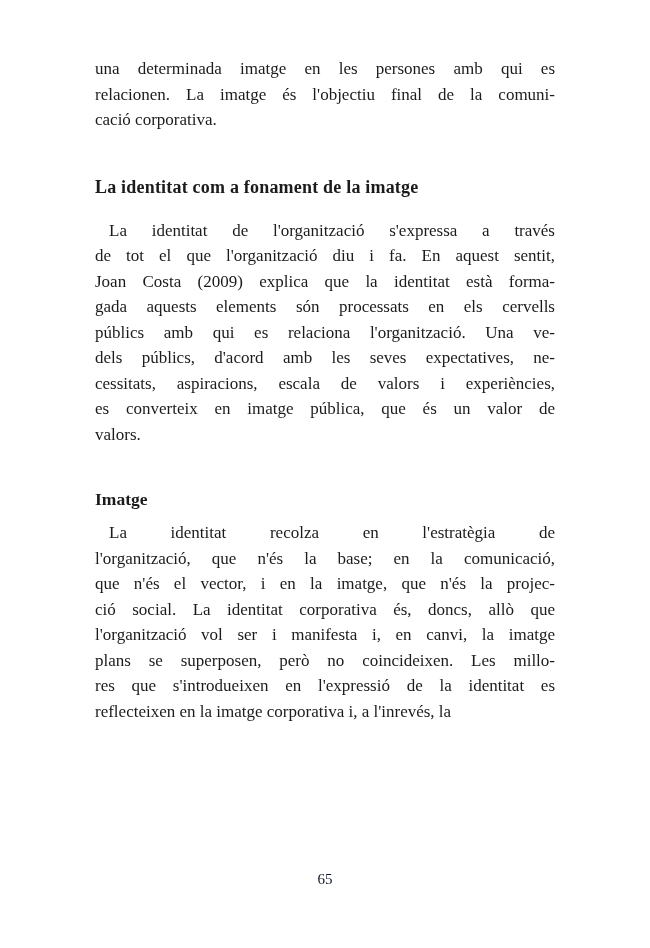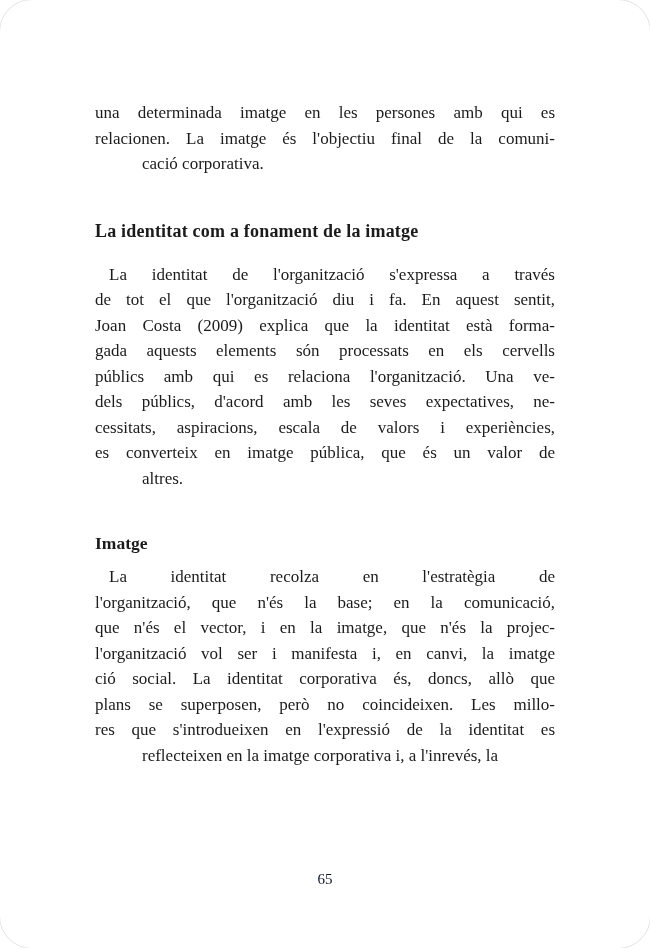--- a/index.html
+++ b/index.html
@@ -9,35 +9,33 @@
   }
   .page {
     position: relative;
     width: 650px;
     height: 948px;
     box-sizing: border-box;
     background: #ffffff;
     outline: 1px solid #e3e3e3;
     font-family: "Liberation Serif", "DejaVu Serif", serif;
     color: #1b1b1b;
-    padding: 100px 95px 0 95px;
+    padding: 56px 95px 0 95px;
     overflow: hidden;
-    border-radius: 32px;
   }
   .para { margin: 0; }
   .line {
     font-size: 17px;
     line-height: 25.5px;
     text-align: justify;
     text-align-last: justify;
     white-space: normal;
   }
   .line.last {
     text-align-last: left;
-    margin-left: 47px;
   }
   .line.indent {
     text-indent: 14px;
     font-family: Liberation Serif, serif;
   }
   .chapter-heading {
     font-size: 18px;
     font-weight: bold;
     text-align: left;
     margin: 42px 0 18px 0;
@@ -76,31 +74,31 @@
 
   <div class="para">
     <div class="line indent">La identitat de l'organització s'expressa a través</div>
     <div class="line">de tot el que l'organització diu i fa. En aquest sentit,</div>
     <div class="line">Joan Costa (2009) explica que la identitat està forma-</div>
     <div class="line">gada aquests elements són processats en els cervells</div>
     <div class="line">públics amb qui es relaciona l'organització. Una ve-</div>
     <div class="line">dels públics, d'acord amb les seves expectatives, ne-</div>
     <div class="line">cessitats, aspiracions, escala de valors i experiències,</div>
     <div class="line">es converteix en imatge pública, que és un valor de</div>
-    <div class="line last">altres.</div>
+    <div class="line last">valors.</div>
   </div>
 
   <div class="sub-heading">Imatge</div>
 
   <div class="para">
     <div class="line indent">La identitat recolza en l'estratègia de</div>
     <div class="line">l'organització, que n'és la base; en la comunicació,</div>
     <div class="line">que n'és el vector, i en la imatge, que n'és la projec-</div>
+    <div class="line">ció social. La identitat corporativa és, doncs, allò que</div>
     <div class="line">l'organització vol ser i manifesta i, en canvi, la imatge</div>
-    <div class="line">ció social. La identitat corporativa és, doncs, allò que</div>
     <div class="line">plans se superposen, però no coincideixen. Les millo-</div>
     <div class="line">res que s'introdueixen en l'expressió de la identitat es</div>
     <div class="line last">reflecteixen en la imatge corporativa i, a l'inrevés, la</div>
   </div>
 
   <div class="page-number">65</div>
 
 </div>
 
 </body></html>

